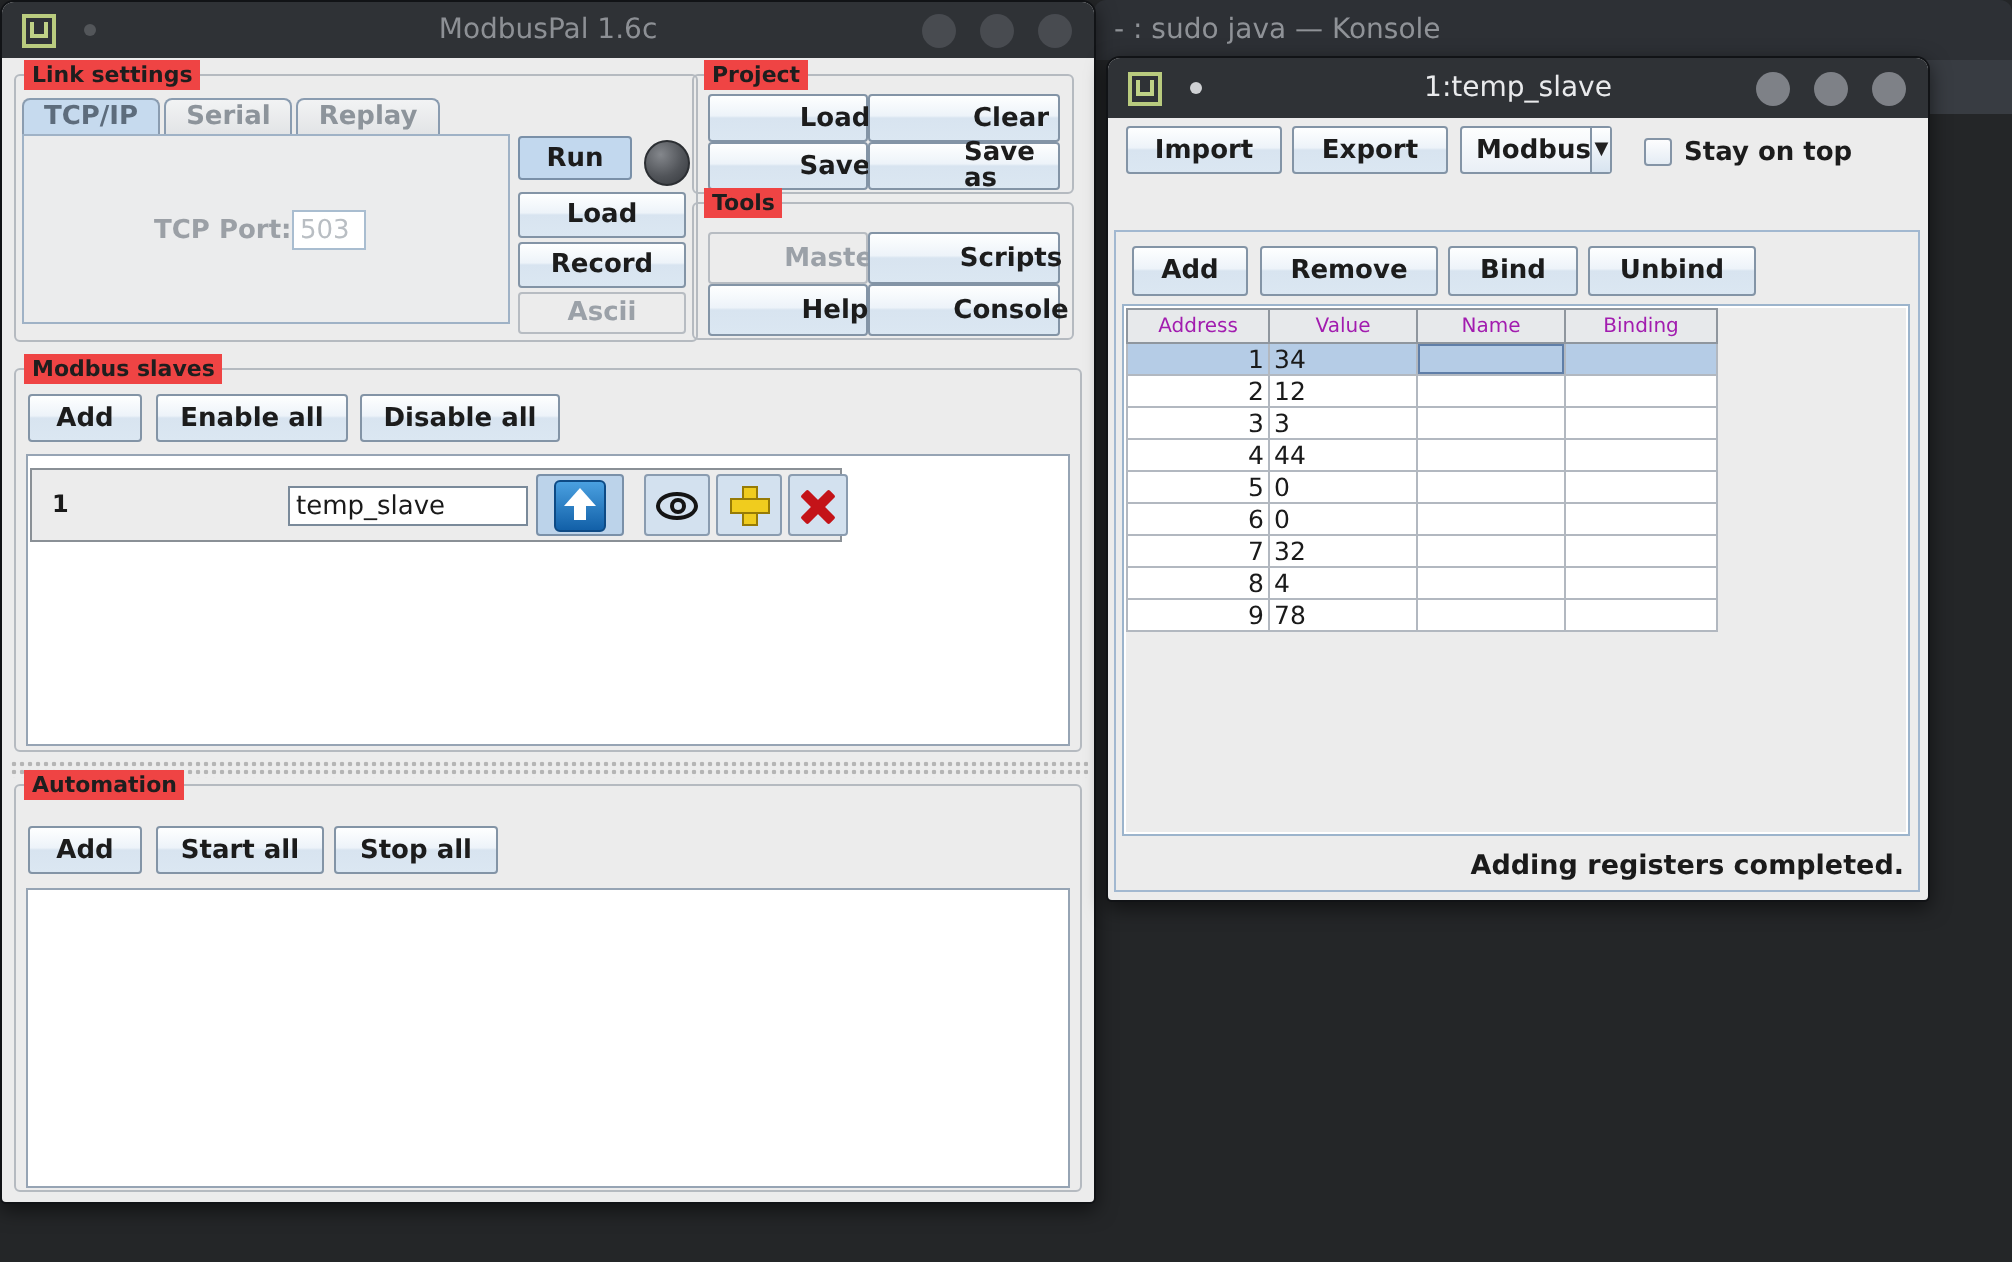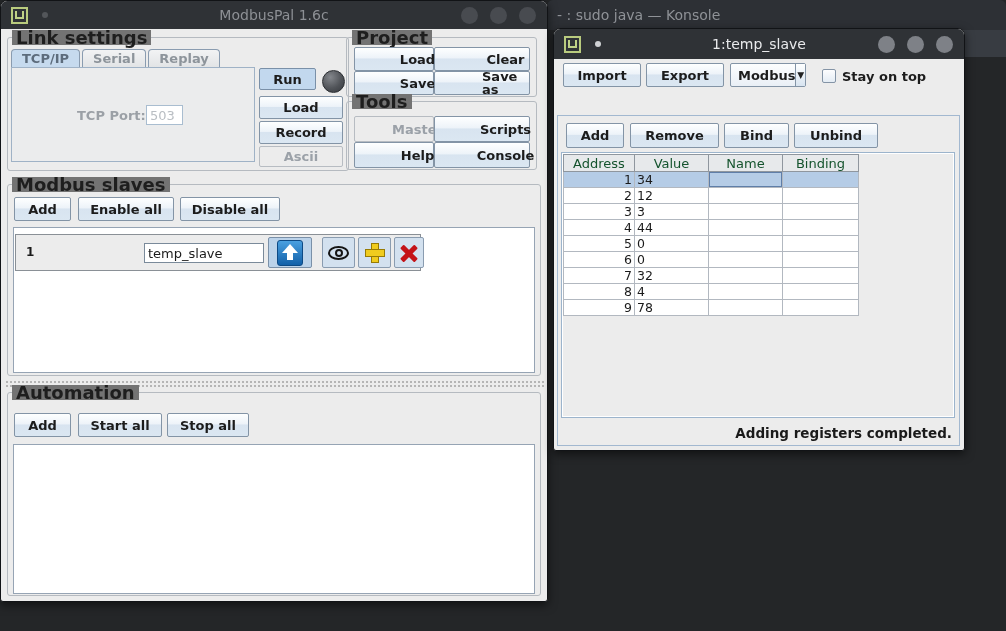--- a/index.html
+++ b/index.html
@@ -25,21 +25,21 @@
   
   .btn{position:absolute;box-sizing:border-box;border:1px solid #8394a6;border-radius:2px;
        background:linear-gradient(to bottom,#feffff 0%,#edf3f9 45%,#d8e4f0 50%,#dbe7f2 100%);
        font-weight:bold;font-size:13px;color:#1c1c1c;display:flex;align-items:center;justify-content:center;
        padding:0;line-height:1;}
   .btn.disabled{background:#ececec;color:#9ba1a8;border-color:#b7bcc2;}
   .btn.toggled{background:#c2d8ee;border-color:#7a90a8;}
   .grid-btn{position:static;width:auto;height:auto;padding-left:47px;}
 
   .groupbox{position:absolute;box-sizing:border-box;border:1px solid #b5bac0;border-radius:3px;}
-  .gtitle{position:absolute;font-weight:bold;font-size:18px;color:#1e1e1e;background:#737373;
+  .gtitle{position:absolute;font-weight:bold;font-size:11px;color:#1e1e1e;background:#ef4444;
           padding:0 4px;line-height:15px;white-space:nowrap;}
 
   .tab{box-sizing:border-box;border:1px solid #8a9cb0;border-bottom:none;border-radius:4px 4px 0 0;
        font-weight:bold;font-size:13px;display:flex;align-items:center;justify-content:center;
        padding:0 10px;background:linear-gradient(#f2f3f4,#e2e4e6);color:#2a2a2a;margin-right:2px;}
   .tab.sel{background:#c6daee;}
   .tab.gray{color:#8d949b;}
   .tab.sel.gray-blue{color:#5d6c7c;}
 
   .textfield{position:absolute;box-sizing:border-box;background:#ffffff;border:1px solid #7a8a9a;
@@ -83,21 +83,21 @@
          font-size:9px;color:#222;background:linear-gradient(to bottom,#feffff,#d8e4f0);}
   .checkbox{position:absolute;box-sizing:border-box;width:14px;height:14px;border:1px solid #8494a6;
          border-radius:2px;background:linear-gradient(#fdfdfe,#e4ecf4);}
 
   
   .scrollpane{position:absolute;box-sizing:border-box;border:1px solid #9cb4cc;background:#ececec;
          box-shadow:inset 0 0 0 1px #ffffff;}
   .tr{display:flex;height:16px;}
   .th-row{height:18px;}
   .th{box-sizing:border-box;border:1px solid #8f969e;border-left:none;background:#e7e9eb;
-      font-size:13px;color:#14532d;display:flex;align-items:center;justify-content:center;text-align:center;}
+      font-size:10px;color:#a21caf;display:flex;align-items:center;justify-content:center;text-align:center;}
   .th:first-child{border-left:1px solid #8f969e;}
   .td{box-sizing:border-box;border-right:1px solid #b2b8c0;border-bottom:1px solid #b2b8c0;
       font-size:12.5px;color:#1a1a1a;display:flex;align-items:center;background:#fff;overflow:hidden;}
   .td:first-child{border-left:1px solid #b2b8c0;}
   .c0{width:72px;} .c1{width:74px;} .c2{width:74px;} .c3{width:76px;}
   .addr{justify-content:flex-end;padding-right:2px;} .val{padding-left:2px;}
   .row-sel .td{background:#b5cce6;}
   .cell-focus{box-shadow:inset 0 0 0 1px #5f7ea8;}
 
   .status-label{position:absolute;font-weight:bold;font-size:13.5px;color:#1a1a1a;text-align:right;}

